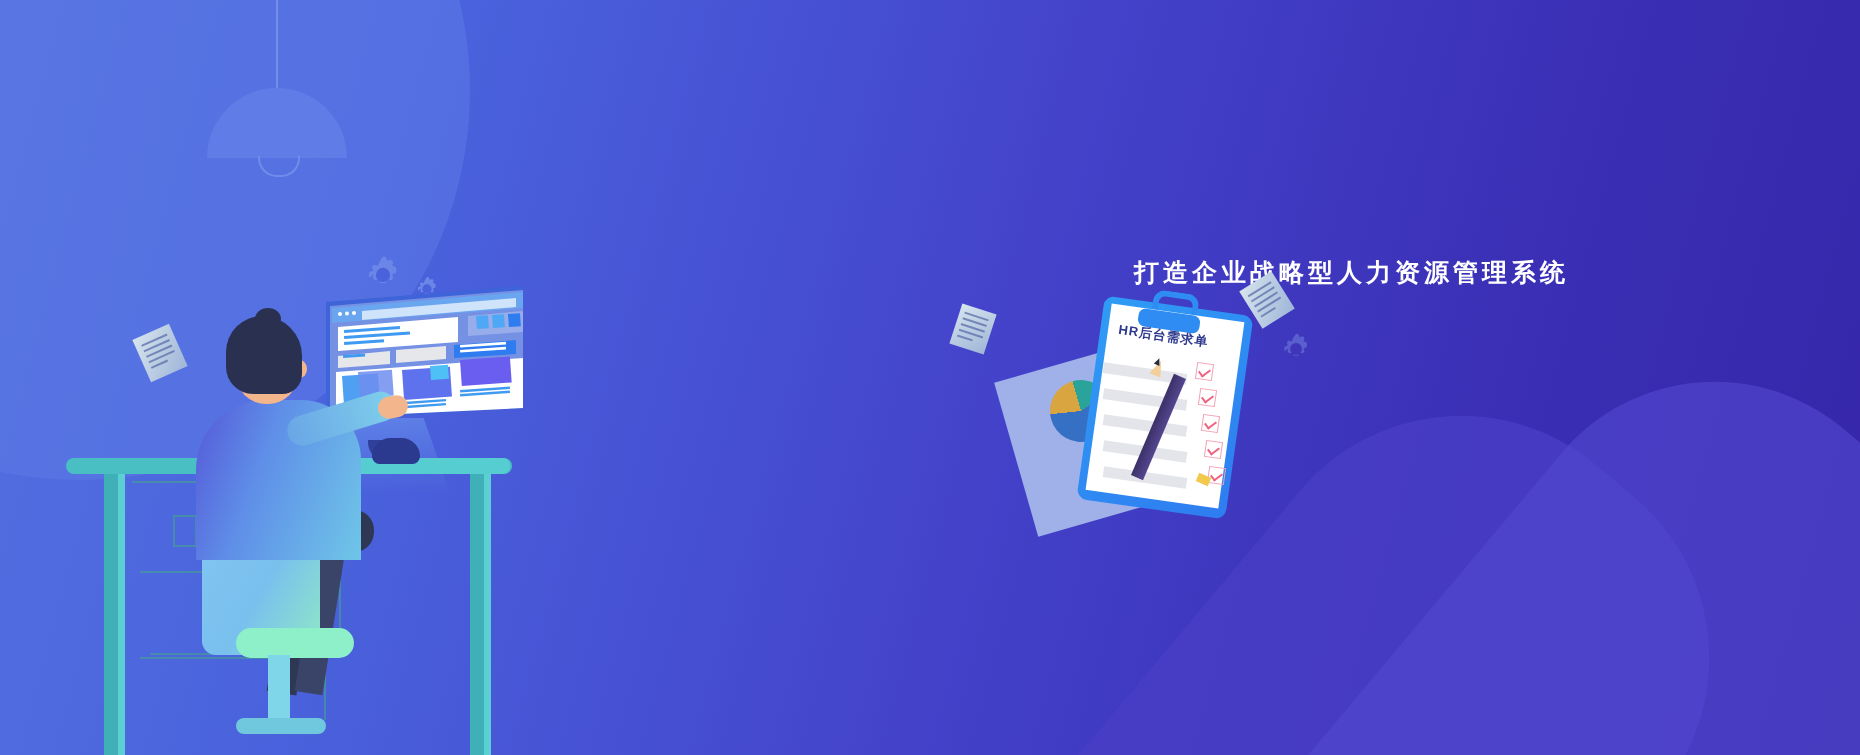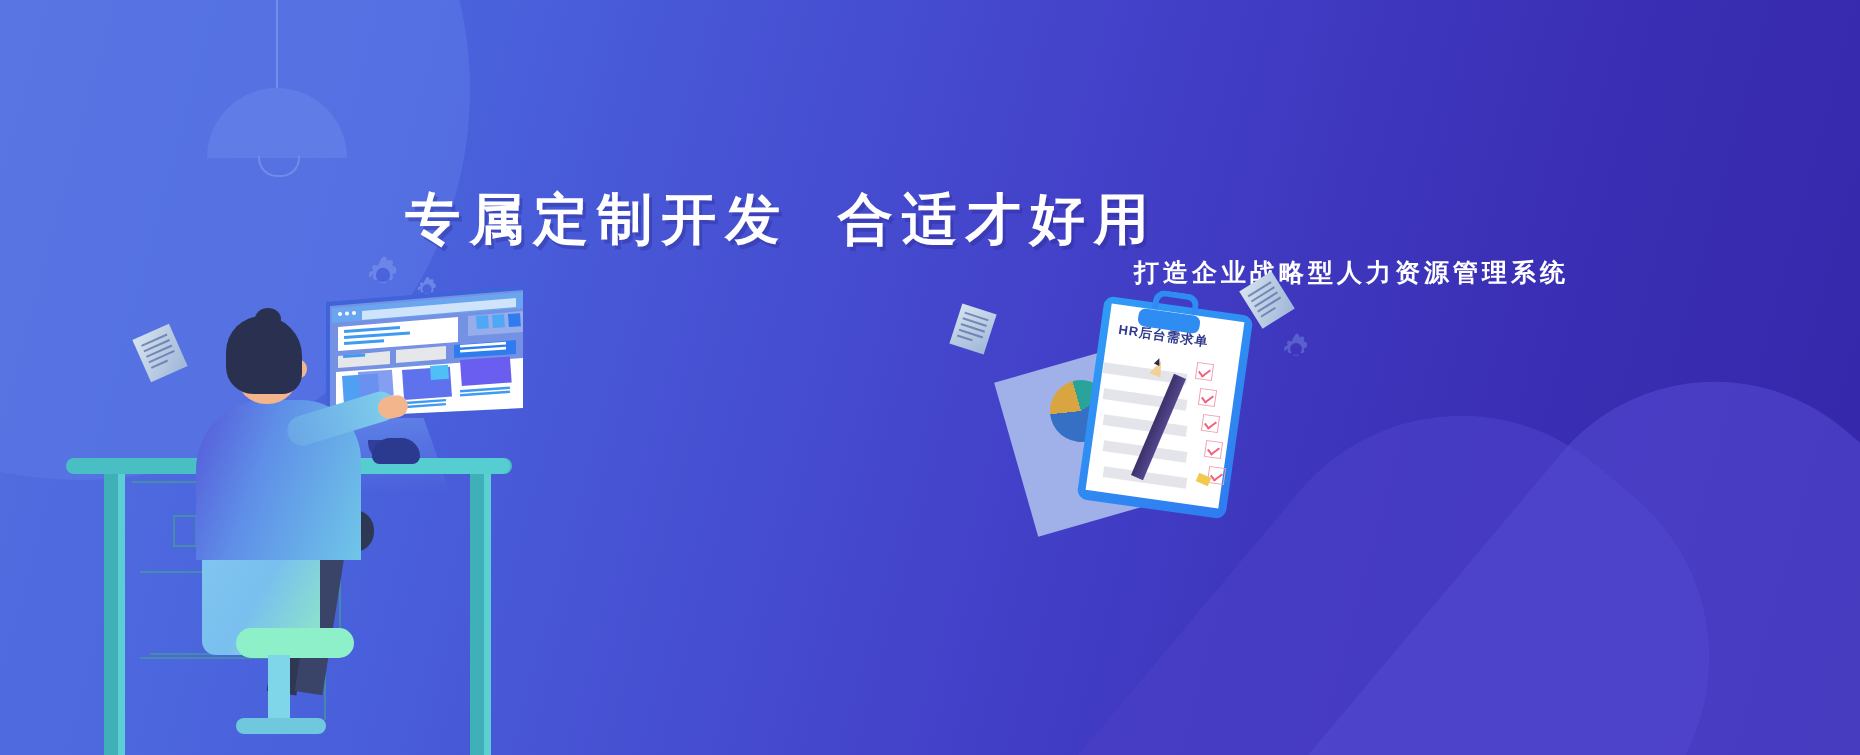--- a/index.html
+++ b/index.html
@@ -179,21 +179,20 @@
       <path d="M20 62 h160 a10 10 0 0 1 10 10 v70"></path>
       <rect x="62" y="96" width="22" height="30"></rect>
       <rect x="88" y="84" width="20" height="42"></rect>
       <rect x="114" y="70" width="24" height="56"></rect>
       <path d="M28 152 h190 a10 10 0 0 1 10 10 v62 a10 10 0 0 1 -10 10 h-180"></path>
       <path d="M28 238 h175 a10 10 0 0 1 10 10 v52"></path>
       <line x1="92" y1="204" x2="160" y2="204" stroke-width="3"></line>
     </g>
   </svg>
 
-  <div class="headline">专属定制开发  合适才好用</div>
   <div class="subhead">打造企业战略型人力资源管理系统</div>
 
   <div class="paper" style="left:140px;top:330px;width:40px;height:46px;transform:rotate(-24deg);">
     <div class="ln" style="top:8px;width:70%"></div>
     <div class="ln" style="top:14px;width:70%"></div>
     <div class="ln" style="top:20px;width:70%"></div>
     <div class="ln" style="top:26px;width:70%"></div>
     <div class="ln" style="top:32px;width:45%"></div>
   </div>
 

